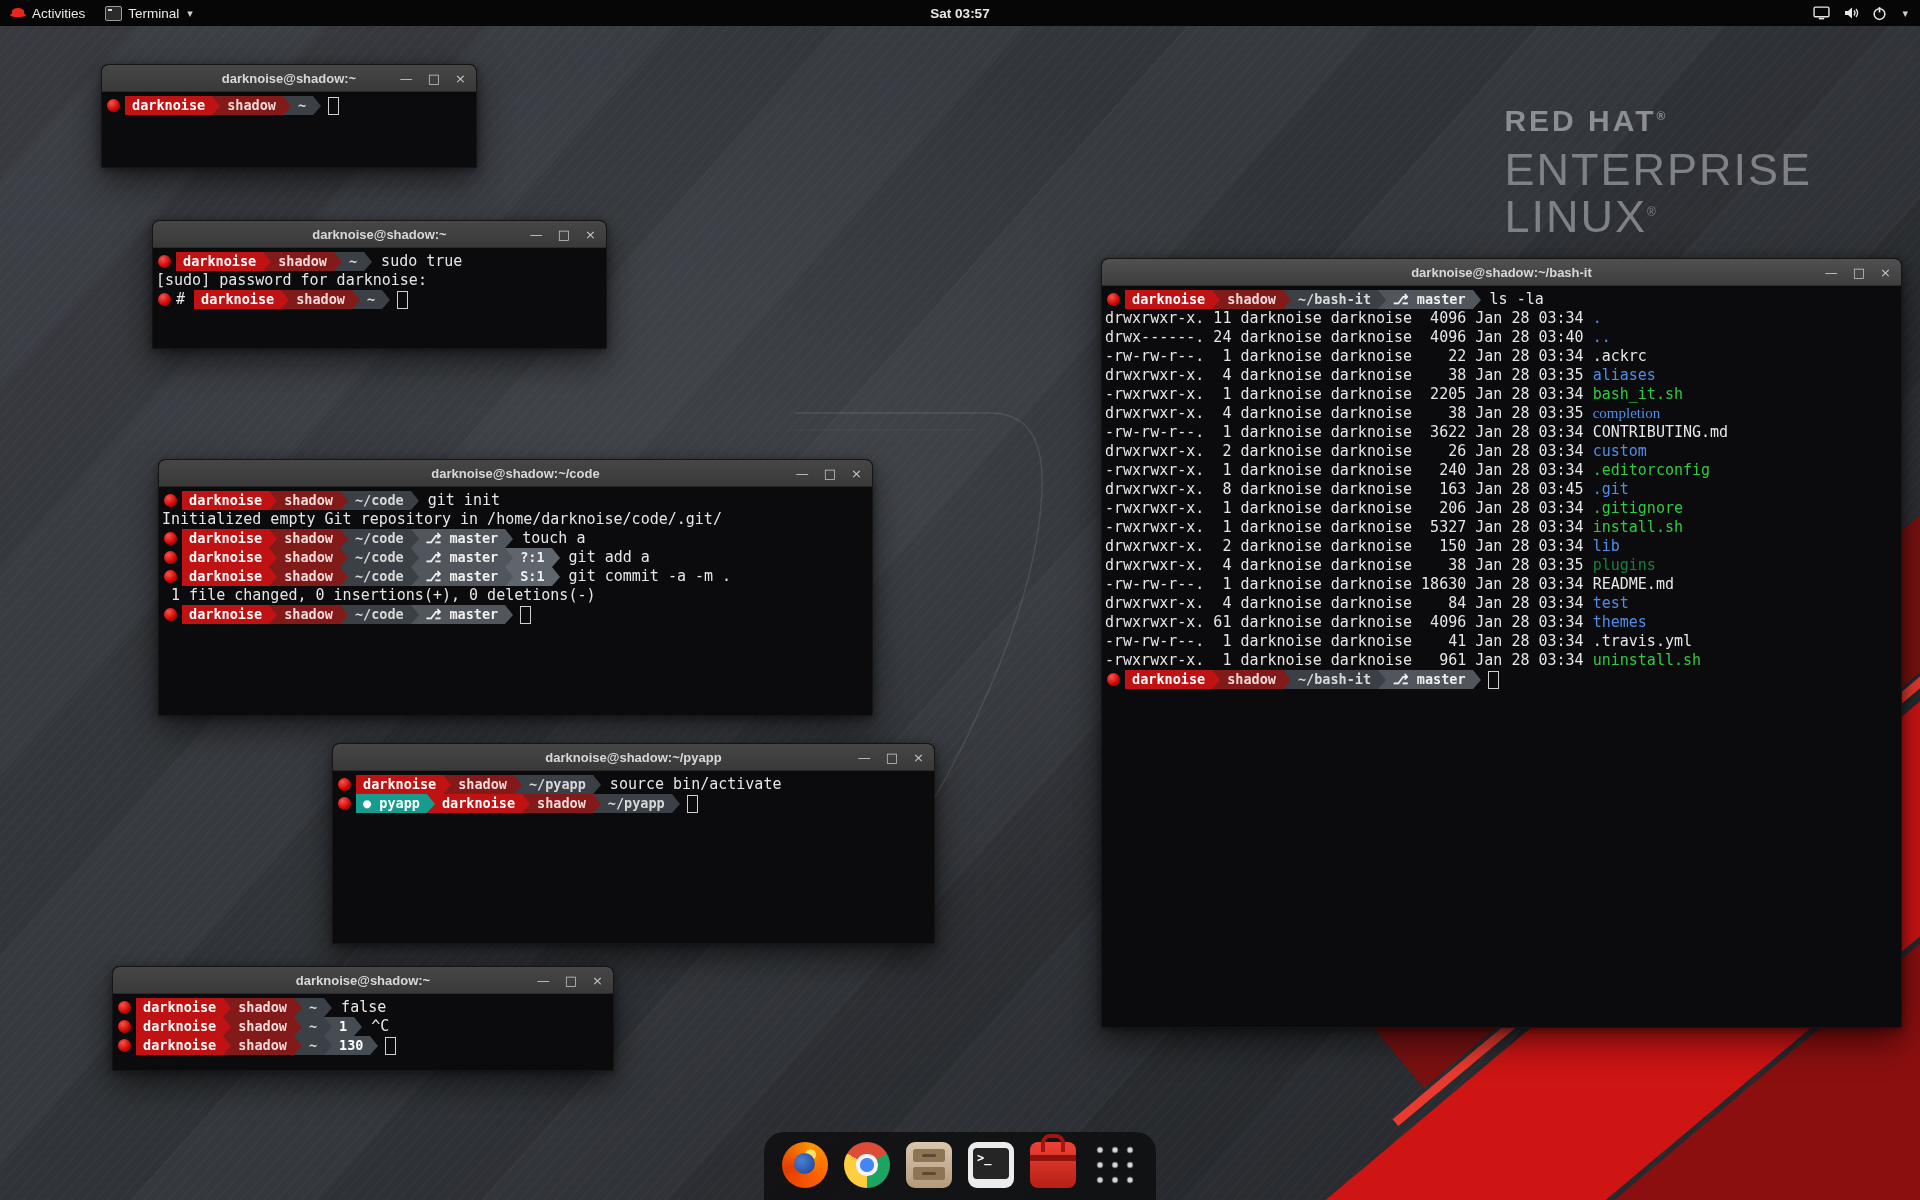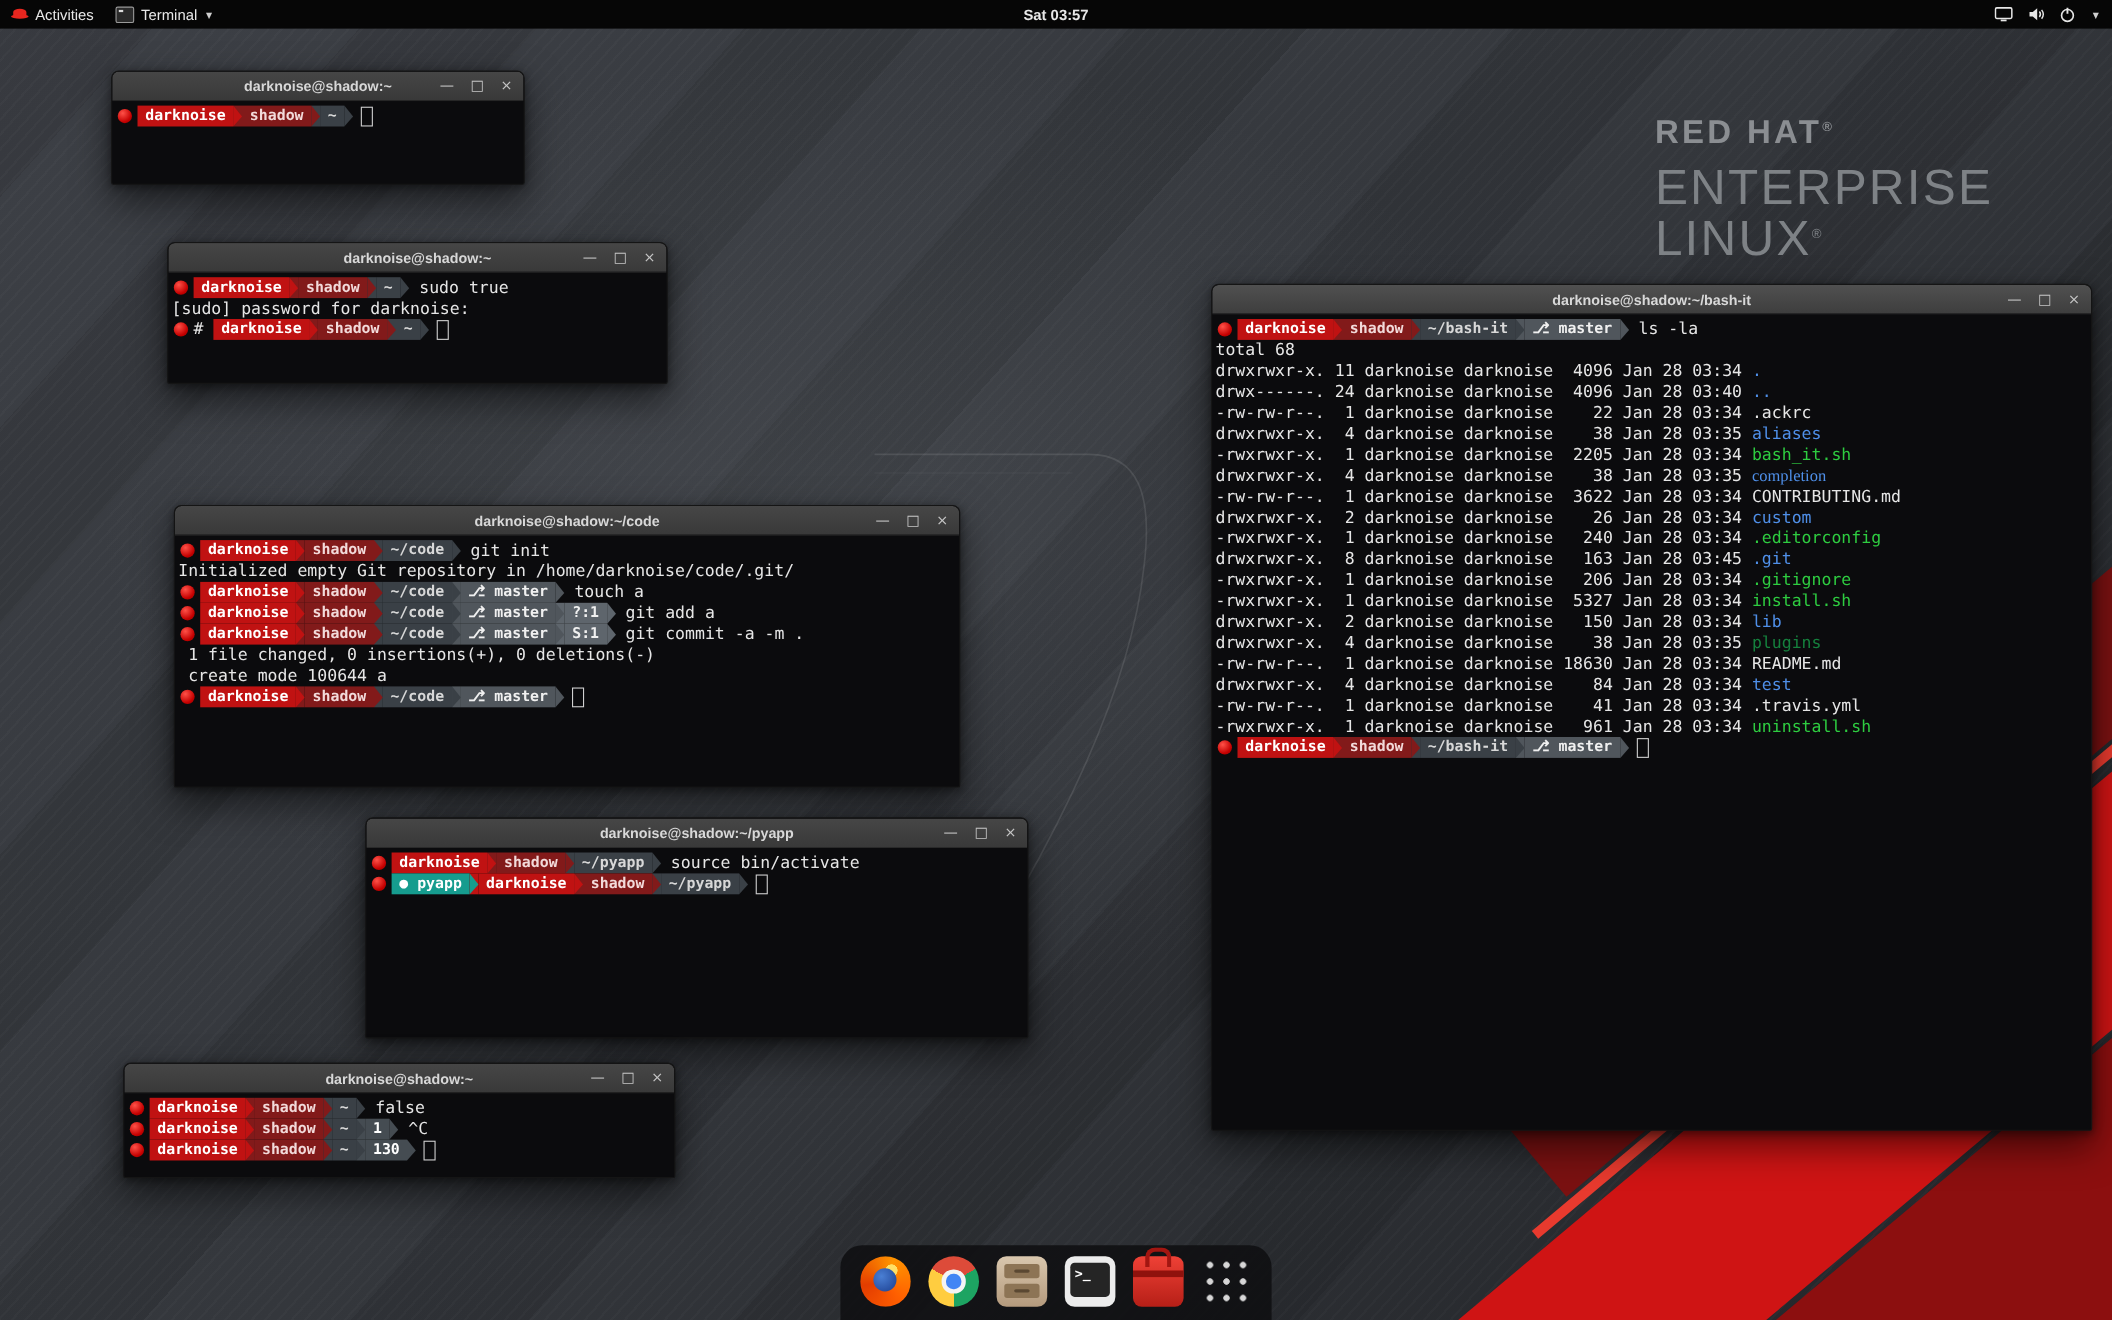--- a/index.html
+++ b/index.html
@@ -125,21 +125,20 @@
             <span class="wbtn">×</span>
           </div>
         </div>
         <div class="tbody">
           <div class="tline"><span class="phat"></span><span class="pseg" style="background: rgb(192, 18, 18); color: rgb(255, 255, 255);">darknoise</span><span class="parrow" style="border-left-color: rgb(192, 18, 18); background: rgb(130, 26, 26);"></span><span class="pseg" style="background: rgb(130, 26, 26); color: rgb(242, 218, 218);">shadow</span><span class="parrow" style="border-left-color: rgb(130, 26, 26); background: rgb(58, 64, 70);"></span><span class="pseg" style="background: rgb(58, 64, 70); color: rgb(216, 216, 216);">~/code</span><span class="parrow" style="border-left-color: rgb(58, 64, 70);"></span><span> git init</span></div>
           <div class="tline"><span>Initialized empty Git repository in /home/darknoise/code/.git/</span></div>
           <div class="tline"><span class="phat"></span><span class="pseg" style="background: rgb(192, 18, 18); color: rgb(255, 255, 255);">darknoise</span><span class="parrow" style="border-left-color: rgb(192, 18, 18); background: rgb(130, 26, 26);"></span><span class="pseg" style="background: rgb(130, 26, 26); color: rgb(242, 218, 218);">shadow</span><span class="parrow" style="border-left-color: rgb(130, 26, 26); background: rgb(58, 64, 70);"></span><span class="pseg" style="background: rgb(58, 64, 70); color: rgb(216, 216, 216);">~/code</span><span class="parrow" style="border-left-color: rgb(58, 64, 70); background: rgb(80, 86, 92);"></span><span class="pseg" style="background: rgb(80, 86, 92); color: rgb(240, 240, 240);">⎇ master</span><span class="parrow" style="border-left-color: rgb(80, 86, 92);"></span><span> touch a</span></div>
           <div class="tline"><span class="phat"></span><span class="pseg" style="background: rgb(192, 18, 18); color: rgb(255, 255, 255);">darknoise</span><span class="parrow" style="border-left-color: rgb(192, 18, 18); background: rgb(130, 26, 26);"></span><span class="pseg" style="background: rgb(130, 26, 26); color: rgb(242, 218, 218);">shadow</span><span class="parrow" style="border-left-color: rgb(130, 26, 26); background: rgb(58, 64, 70);"></span><span class="pseg" style="background: rgb(58, 64, 70); color: rgb(216, 216, 216);">~/code</span><span class="parrow" style="border-left-color: rgb(58, 64, 70); background: rgb(80, 86, 92);"></span><span class="pseg" style="background: rgb(80, 86, 92); color: rgb(240, 240, 240);">⎇ master</span><span class="parrow" style="border-left-color: rgb(80, 86, 92); background: rgb(94, 101, 108);"></span><span class="pseg" style="background: rgb(94, 101, 108); color: rgb(240, 240, 240);">?:1</span><span class="parrow" style="border-left-color: rgb(94, 101, 108);"></span><span> git add a</span></div>
           <div class="tline"><span class="phat"></span><span class="pseg" style="background: rgb(192, 18, 18); color: rgb(255, 255, 255);">darknoise</span><span class="parrow" style="border-left-color: rgb(192, 18, 18); background: rgb(130, 26, 26);"></span><span class="pseg" style="background: rgb(130, 26, 26); color: rgb(242, 218, 218);">shadow</span><span class="parrow" style="border-left-color: rgb(130, 26, 26); background: rgb(58, 64, 70);"></span><span class="pseg" style="background: rgb(58, 64, 70); color: rgb(216, 216, 216);">~/code</span><span class="parrow" style="border-left-color: rgb(58, 64, 70); background: rgb(80, 86, 92);"></span><span class="pseg" style="background: rgb(80, 86, 92); color: rgb(240, 240, 240);">⎇ master</span><span class="parrow" style="border-left-color: rgb(80, 86, 92); background: rgb(94, 101, 108);"></span><span class="pseg" style="background: rgb(94, 101, 108); color: rgb(240, 240, 240);">S:1</span><span class="parrow" style="border-left-color: rgb(94, 101, 108);"></span><span> git commit -a -m .</span></div>
           <div class="tline"><span> 1 file changed, 0 insertions(+), 0 deletions(-)</span></div>
-          <div class="tline"><span> create mode 100644 a</span></div>
           <div class="tline"><span class="phat"></span><span class="pseg" style="background: rgb(192, 18, 18); color: rgb(255, 255, 255);">darknoise</span><span class="parrow" style="border-left-color: rgb(192, 18, 18); background: rgb(130, 26, 26);"></span><span class="pseg" style="background: rgb(130, 26, 26); color: rgb(242, 218, 218);">shadow</span><span class="parrow" style="border-left-color: rgb(130, 26, 26); background: rgb(58, 64, 70);"></span><span class="pseg" style="background: rgb(58, 64, 70); color: rgb(216, 216, 216);">~/code</span><span class="parrow" style="border-left-color: rgb(58, 64, 70); background: rgb(80, 86, 92);"></span><span class="pseg" style="background: rgb(80, 86, 92); color: rgb(240, 240, 240);">⎇ master</span><span class="parrow" style="border-left-color: rgb(80, 86, 92);"></span><span class="tcur"></span></div>
         </div>
       </div>
       <div class="twin" style="left: 284px; top: 743px; width: 601px; height: 199px;">
         <div class="ttlbar">
           <div class="wtitle">darknoise@shadow:~/pyapp</div>
           <div class="wbtns">
             <span class="wbtn">—</span>
             <span class="wbtn">□</span>
             <span class="wbtn">×</span>
@@ -169,37 +168,37 @@
         <div class="ttlbar">
           <div class="wtitle">darknoise@shadow:~/bash-it</div>
           <div class="wbtns">
             <span class="wbtn">—</span>
             <span class="wbtn">□</span>
             <span class="wbtn">×</span>
           </div>
         </div>
         <div class="tbody">
           <div class="tline"><span class="phat"></span><span class="pseg" style="background: rgb(192, 18, 18); color: rgb(255, 255, 255);">darknoise</span><span class="parrow" style="border-left-color: rgb(192, 18, 18); background: rgb(130, 26, 26);"></span><span class="pseg" style="background: rgb(130, 26, 26); color: rgb(242, 218, 218);">shadow</span><span class="parrow" style="border-left-color: rgb(130, 26, 26); background: rgb(58, 64, 70);"></span><span class="pseg" style="background: rgb(58, 64, 70); color: rgb(216, 216, 216);">~/bash-it</span><span class="parrow" style="border-left-color: rgb(58, 64, 70); background: rgb(80, 86, 92);"></span><span class="pseg" style="background: rgb(80, 86, 92); color: rgb(240, 240, 240);">⎇ master</span><span class="parrow" style="border-left-color: rgb(80, 86, 92);"></span><span> ls -la</span></div>
-          <div class="tline"><span>total 68</span></div>
           <div class="tline"><span>drwxrwxr-x. 11 darknoise darknoise  4096 Jan 28 03:34 </span><span style="color: rgb(79, 143, 232);">.</span></div>
           <div class="tline"><span>drwx------. 24 darknoise darknoise  4096 Jan 28 03:40 </span><span style="color: rgb(79, 143, 232);">..</span></div>
           <div class="tline"><span>-rw-rw-r--.  1 darknoise darknoise    22 Jan 28 03:34 </span><span style="color: rgb(230, 230, 230);">.ackrc</span></div>
           <div class="tline"><span>drwxrwxr-x.  4 darknoise darknoise    38 Jan 28 03:35 </span><span style="color: rgb(79, 143, 232);">aliases</span></div>
           <div class="tline"><span>-rwxrwxr-x.  1 darknoise darknoise  2205 Jan 28 03:34 </span><span style="color: rgb(46, 204, 64);">bash_it.sh</span></div>
           <div class="tline"><span>drwxrwxr-x.  4 darknoise darknoise    38 Jan 28 03:35 </span><span style="color: rgb(79, 143, 232); font-family: Liberation Serif, serif;">completion</span></div>
           <div class="tline"><span>-rw-rw-r--.  1 darknoise darknoise  3622 Jan 28 03:34 </span><span style="color: rgb(230, 230, 230);">CONTRIBUTING.md</span></div>
           <div class="tline"><span>drwxrwxr-x.  2 darknoise darknoise    26 Jan 28 03:34 </span><span style="color: rgb(79, 143, 232);">custom</span></div>
           <div class="tline"><span>-rwxrwxr-x.  1 darknoise darknoise   240 Jan 28 03:34 </span><span style="color: rgb(46, 204, 64);">.editorconfig</span></div>
           <div class="tline"><span>drwxrwxr-x.  8 darknoise darknoise   163 Jan 28 03:45 </span><span style="color: rgb(79, 143, 232);">.git</span></div>
           <div class="tline"><span>-rwxrwxr-x.  1 darknoise darknoise   206 Jan 28 03:34 </span><span style="color: rgb(46, 204, 64);">.gitignore</span></div>
           <div class="tline"><span>-rwxrwxr-x.  1 darknoise darknoise  5327 Jan 28 03:34 </span><span style="color: rgb(46, 204, 64);">install.sh</span></div>
           <div class="tline"><span>drwxrwxr-x.  2 darknoise darknoise   150 Jan 28 03:34 </span><span style="color: rgb(79, 143, 232);">lib</span></div>
           <div class="tline"><span>drwxrwxr-x.  4 darknoise darknoise    38 Jan 28 03:35 </span><span style="color: #15803d;">plugins</span></div>
           <div class="tline"><span>-rw-rw-r--.  1 darknoise darknoise 18630 Jan 28 03:34 </span><span style="color: rgb(230, 230, 230);">README.md</span></div>
           <div class="tline"><span>drwxrwxr-x.  4 darknoise darknoise    84 Jan 28 03:34 </span><span style="color: rgb(79, 143, 232);">test</span></div>
+          <div class="tline"><span>drwxrwxr-x. 61 darknoise darknoise  4096 Jan 28 03:34 </span><span style="color: rgb(79, 143, 232);">themes</span></div>
           <div class="tline"><span>-rw-rw-r--.  1 darknoise darknoise    41 Jan 28 03:34 </span><span style="color: rgb(230, 230, 230);">.travis.yml</span></div>
           <div class="tline"><span>-rwxrwxr-x.  1 darknoise darknoise   961 Jan 28 03:34 </span><span style="color: rgb(46, 204, 64);">uninstall.sh</span></div>
           <div class="tline"><span class="phat"></span><span class="pseg" style="background: rgb(192, 18, 18); color: rgb(255, 255, 255);">darknoise</span><span class="parrow" style="border-left-color: rgb(192, 18, 18); background: rgb(130, 26, 26);"></span><span class="pseg" style="background: rgb(130, 26, 26); color: rgb(242, 218, 218);">shadow</span><span class="parrow" style="border-left-color: rgb(130, 26, 26); background: rgb(58, 64, 70);"></span><span class="pseg" style="background: rgb(58, 64, 70); color: rgb(216, 216, 216);">~/bash-it</span><span class="parrow" style="border-left-color: rgb(58, 64, 70); background: rgb(80, 86, 92);"></span><span class="pseg" style="background: rgb(80, 86, 92); color: rgb(240, 240, 240);">⎇ master</span><span class="parrow" style="border-left-color: rgb(80, 86, 92);"></span><span class="tcur"></span></div>
         </div>
       </div>
     </div>
 
   <div class="topbar">
     <div class="tb-item">
       <span class="rh-icon"></span>

